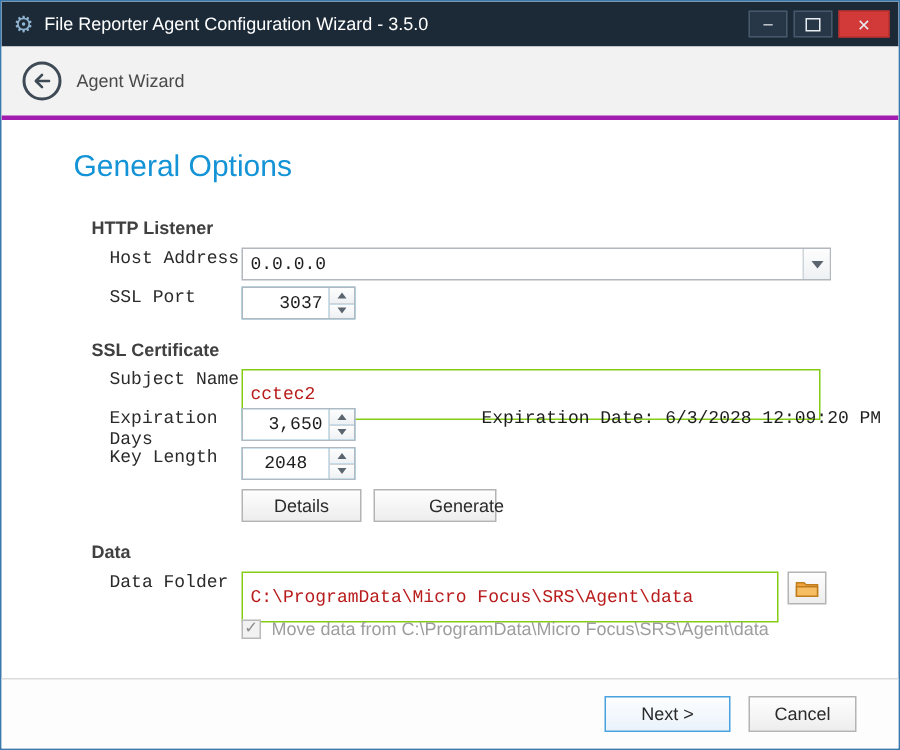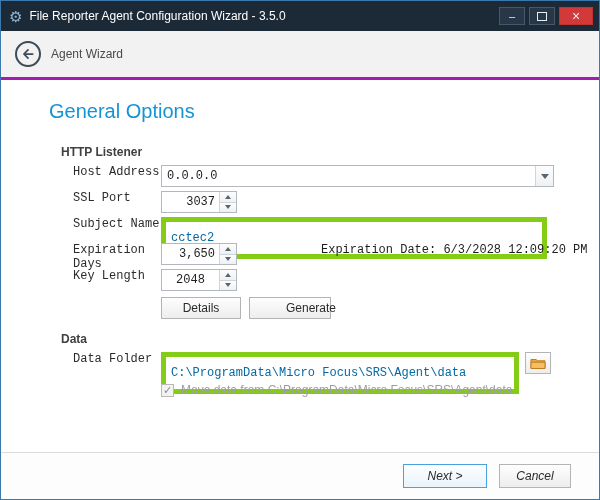--- a/index.html
+++ b/index.html
@@ -22,21 +22,21 @@
   .back-btn{width:26px;height:26px;border:2px solid #3e4a55;border-radius:50%;
     display:flex;align-items:center;justify-content:center;margin-right:10px;background:transparent;padding:0;}
   .header-title{color:#4a4a4a;}
   
   .content{padding:16px 45px 0 48px;}
   .page-title{color:#1494d6;font-size:20px;font-weight:400;margin:4px 0 0 0;}
   .group-label{font-weight:bold;color:#404040;margin:22px 0 6px 12px;}
   .group-label.tight{margin-top:13px;}
   .row{display:flex;align-items:flex-start;margin:4px 0 4px 24px;height:22px;font-family:Liberation Mono, monospace;}
   .row .lbl{width:88px;flex-shrink:0;color:#2b2b2b;}
-  .text-input{height:22px;box-sizing:border-box;border:5px solid #84cc16;padding:16px 5px;font:inherit;color:#0369a1;background:#fff;}
+  .text-input{height:22px;box-sizing:border-box;border:1px solid #84cc16;padding:16px 5px;font:inherit;color:#b91c1c;background:#fff;}
   .wide{width:386px;}
   .combo{display:flex;width:411px;height:22px;box-sizing:border-box;border:1px solid #b2b8be;background:#fff;}
   .combo input{flex:1;min-width:0;border:none;padding:0 5px;font:inherit;outline:none;color:#1e1e1e;}
   .combo-btn{width:18px;border:none;border-left:1px solid #cfd4d8;background:linear-gradient(#fdfdfd,#eef1f4);
     display:flex;align-items:center;justify-content:center;padding:0;}
   .chev-down{width:0;height:0;border-left:4px solid transparent;border-right:4px solid transparent;border-top:5px solid #5a6570;}
   .spin{display:flex;width:76px;height:22px;box-sizing:border-box;border:1px solid #b2b8be;background:#7dd3fc;}
   .spin input{flex:1;min-width:0;border:none;font:inherit;text-align:right;padding:0 4px;outline:none;color:#1e1e1e;}
   .spin.center input{text-align:center;}
   .spin-btns{display:flex;flex-direction:column;width:16px;border-left:1px solid #cfd4d8;}
@@ -51,21 +51,21 @@
   .btn-details{width:80px;}
   .btn-generate{width:82px;margin-left:8px;padding-left:36px;}
   .folder-input{width:358px;}
   .browse-btn{width:26px;height:22px;box-sizing:border-box;margin-left:6px;border:1px solid #b4b4b4;
     background:linear-gradient(#fefefe,#ededed);display:flex;align-items:center;justify-content:center;padding:0;}
   .checkbox-row{margin:9px 0 0 112px;display:flex;align-items:center;color:#9e9e9e;}
   .checkbox{width:13px;height:13px;box-sizing:border-box;border:1px solid #b9b9b9;background:#f2f2f2;
     display:flex;align-items:center;justify-content:center;font-size:11px;color:#8d8d8d;margin-right:7px;line-height:1;}
   
   .footer{position:absolute;left:0;right:0;bottom:0;height:46px;border-top:1px solid #dcdcdc;background:#fdfdfd;
-    display:flex;align-items:center;justify-content:flex-end;gap:12px;padding-right:28px;font-style:italic;}
+    display:flex;align-items:center;justify-content:flex-end;gap:12px;padding-right:28px;}
   .btn-next{width:84px;height:24px;border:1px solid #49a1dd;background:linear-gradient(#fdfeff,#e9f3fb);}
   .btn-cancel{width:72px;height:24px;}
 </style>
 </head>
 <body>
 
 <div class="window">
 
   <div class="titlebar">
     <span class="app-icon">⚙</span>
@@ -116,20 +116,21 @@
           <button class="spin-btn">
               <span class="tri-up"></span>
             </button>
           <button class="spin-btn">
               <span class="tri-down"></span>
             </button>
         </span>
       </span>
     </div>
 
+    <div class="group-label tight">SSL Certificate</div>
 
     <div class="row">
       <span class="lbl">Subject Name</span>
       <input class="text-input wide" value="cctec2" style="">
     </div>
 
     <div class="row">
       <span class="lbl">Expiration Days</span>
       <span class="spin">
         <input value="3,650" style="">

